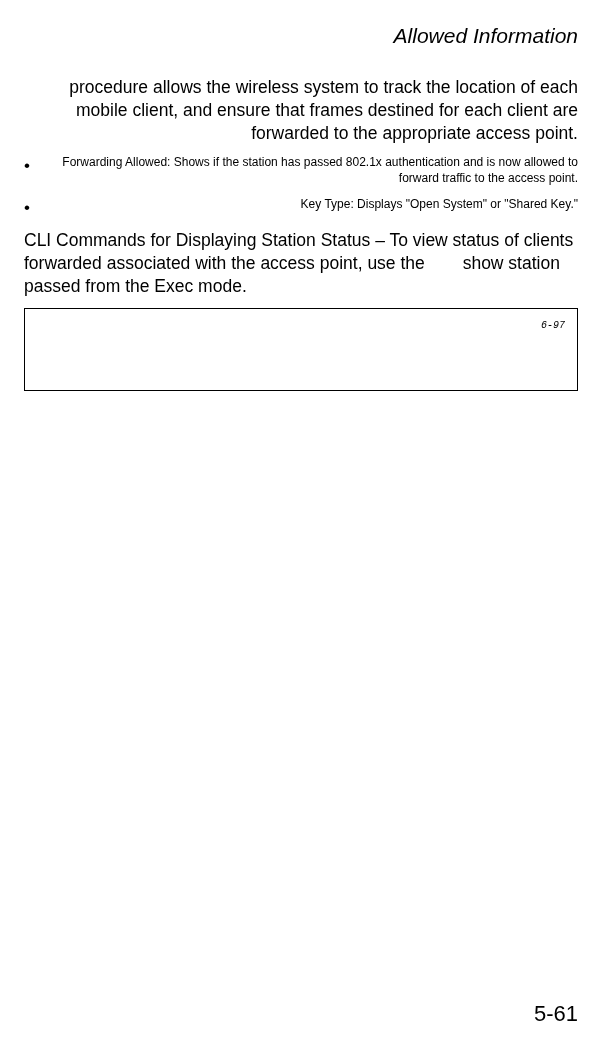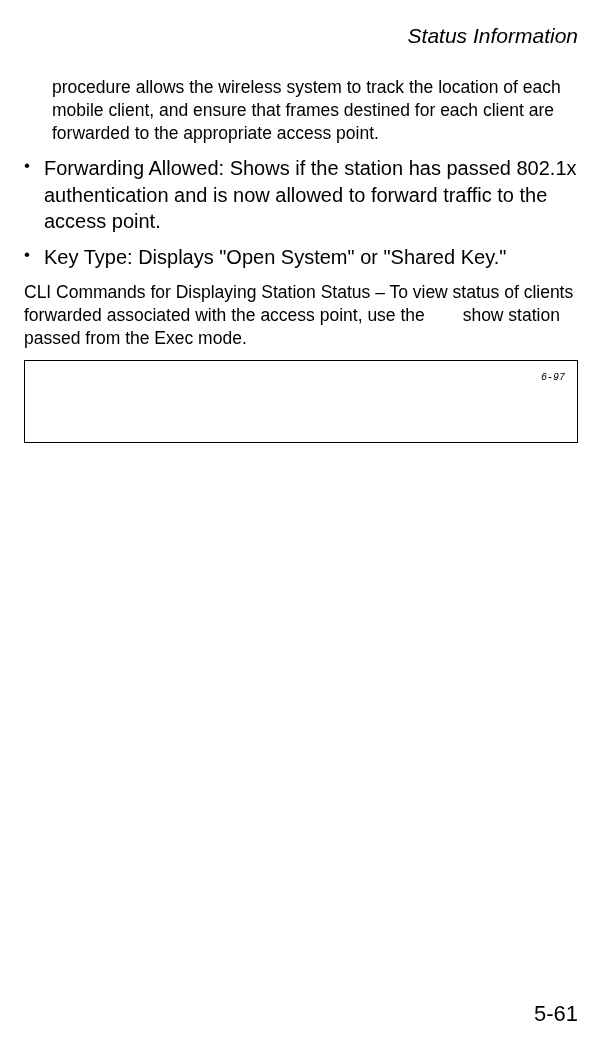--- a/index.html
+++ b/index.html
@@ -26,38 +26,40 @@
       margin-bottom: 28px;
       font-family: Arial, Helvetica, sans-serif;
     }
     .body-text {
       font-size: 17.5px;
       line-height: 1.32;
       margin: 0 0 10px 0;
     }
     .indent {
       margin-left: 28px;
+      text-align: right;
     }
     .bullet-row {
       display: flex;
       flex-direction: row;
       align-items: flex-start;
       margin-bottom: 10px;
     }
     .bullet-dot {
       width: 20px;
       flex: 0 0 20px;
       font-size: 17px;
       line-height: 1.3;
       text-align: left;
     }
     .bullet-text {
       flex: 1;
-      font-size: 20px;
+      font-size: 12px;
       line-height: 1.32;
+      text-align: right;
     }
     .strong {
       font-weight: normal;
       margin-left: 33px;
     }
     .code-box {
       border: 1px solid #000;
       padding: 10px 12px 10px 12px;
       font-family: "Courier New", Courier, monospace;
       font-size: 14px;
@@ -79,21 +81,21 @@
       bottom: 20px;
       right: 24px;
       font-size: 22px;
     }
   </style>
 </head>
 <body>
 
 <div class="page">
 
-  <div class="header-title">Status Information</div>
+  <div class="header-title">Allowed Information</div>
 
   <p class="body-text indent">procedure allows the wireless system to track the location of each mobile client, and ensure that frames destined for each client are forwarded to the appropriate access point.</p>
 
   <div class="bullet-row">
     <div class="bullet-dot">•</div>
     <div class="bullet-text">Forwarding Allowed: Shows if the station has passed 802.1x authentication and is now allowed to forward traffic to the access point.</div>
   </div>
 
   <div class="bullet-row">
     <div class="bullet-dot">•</div>

